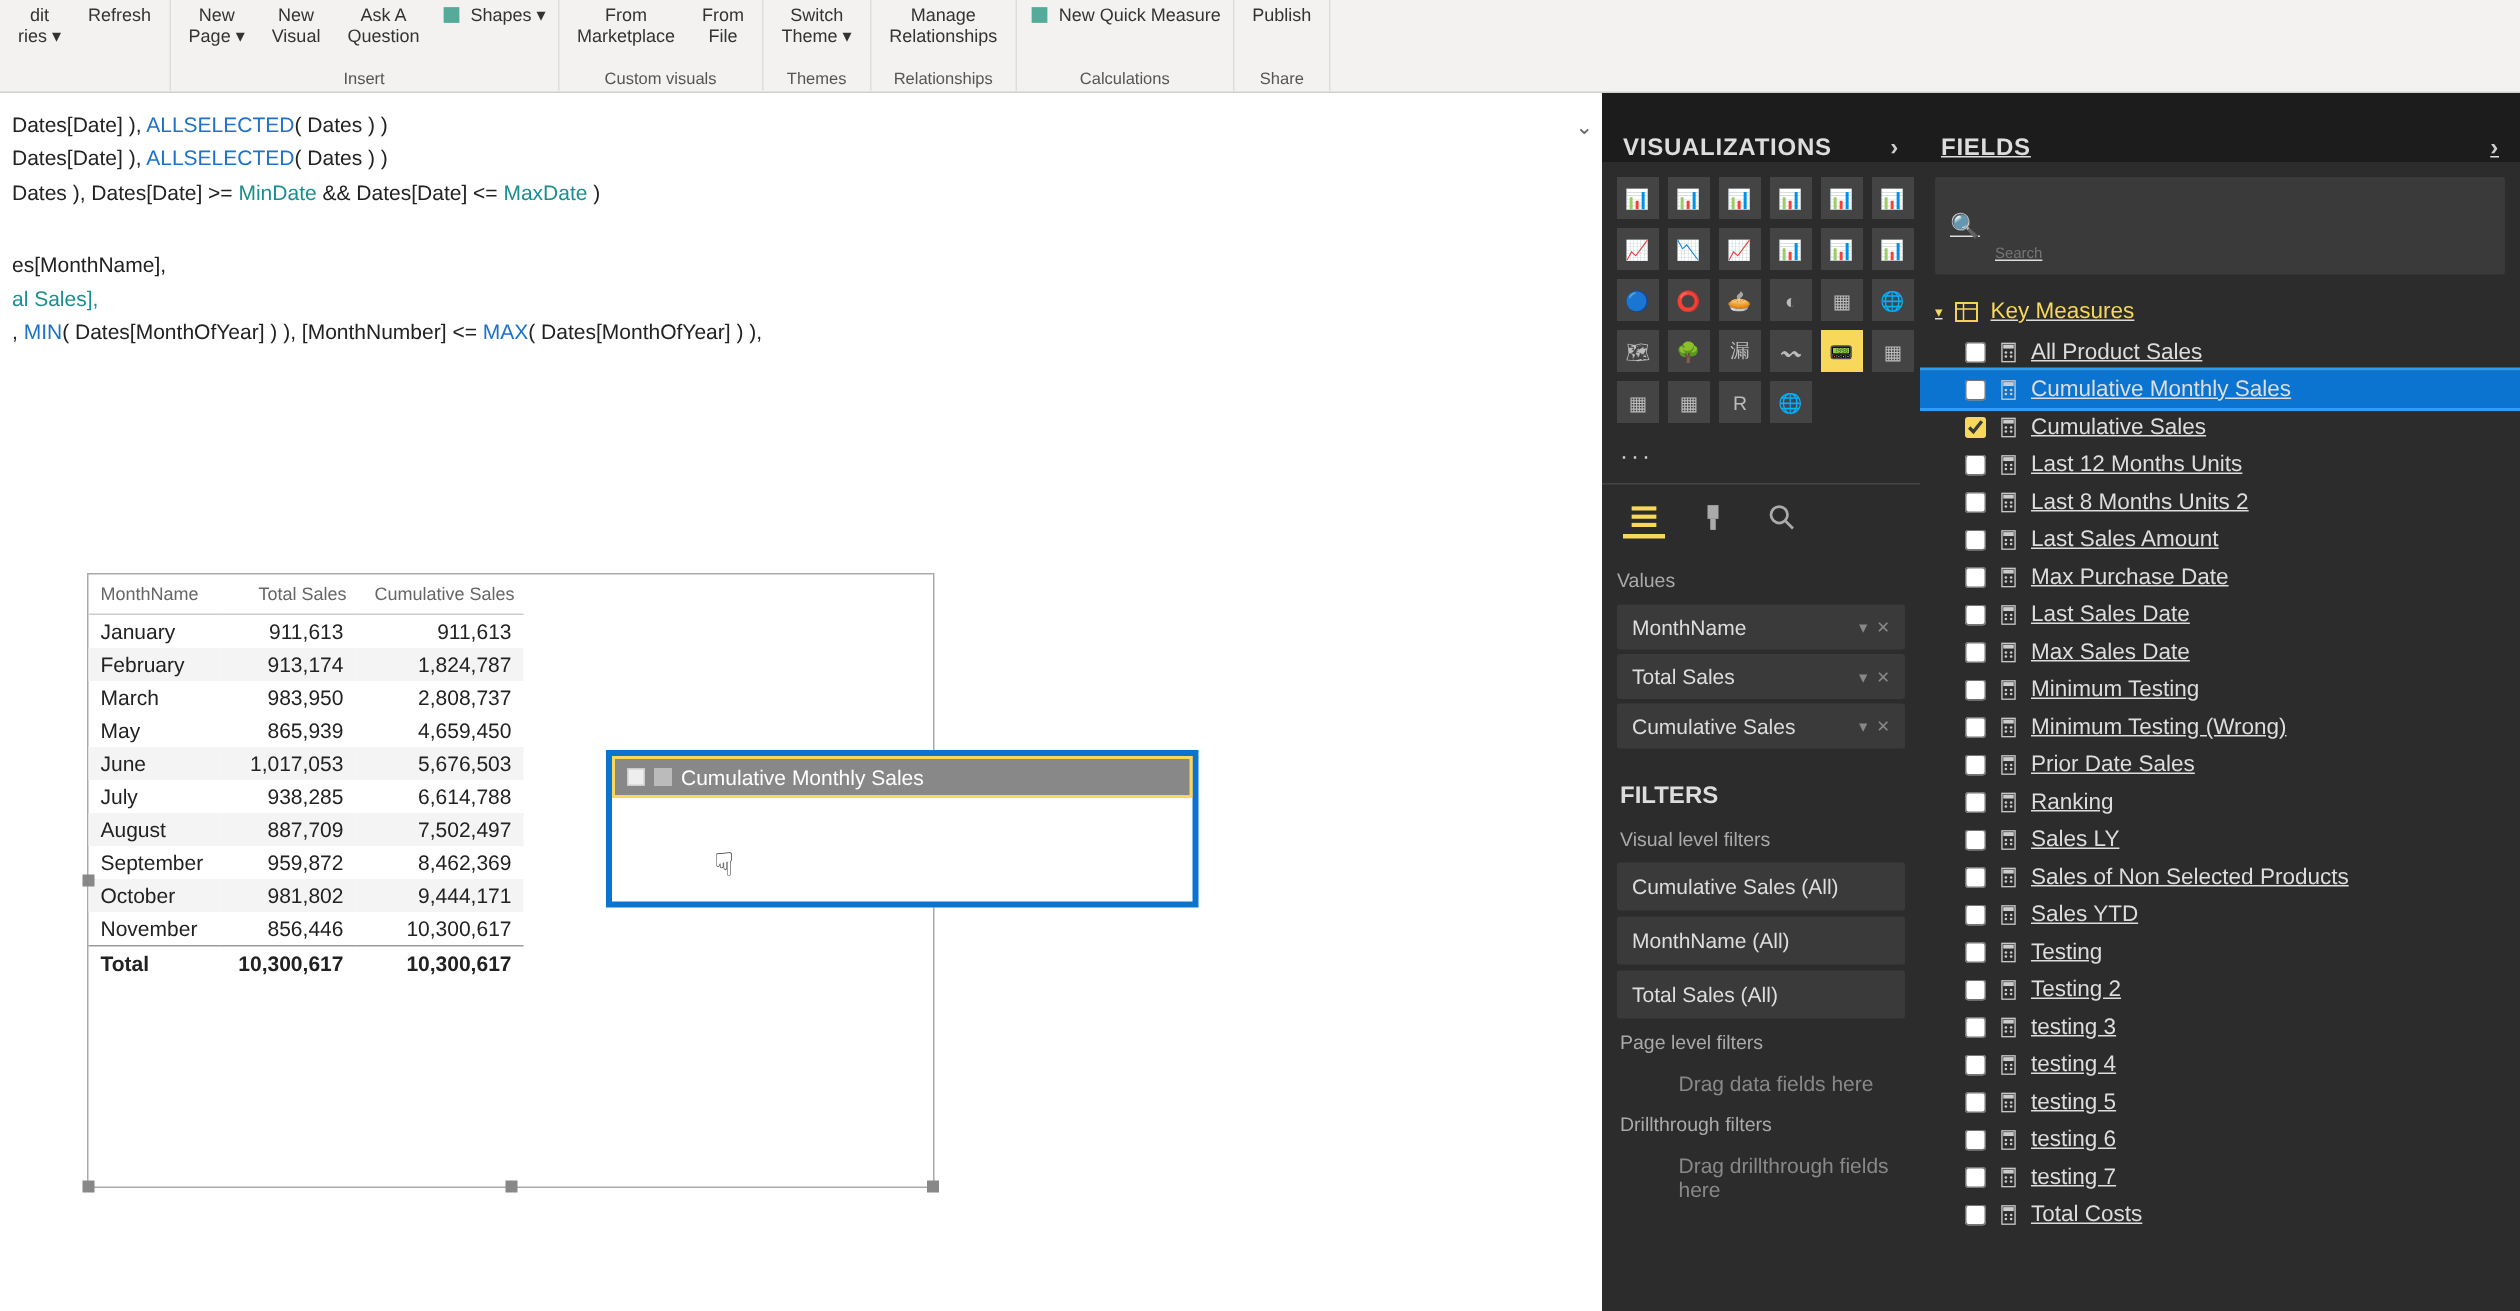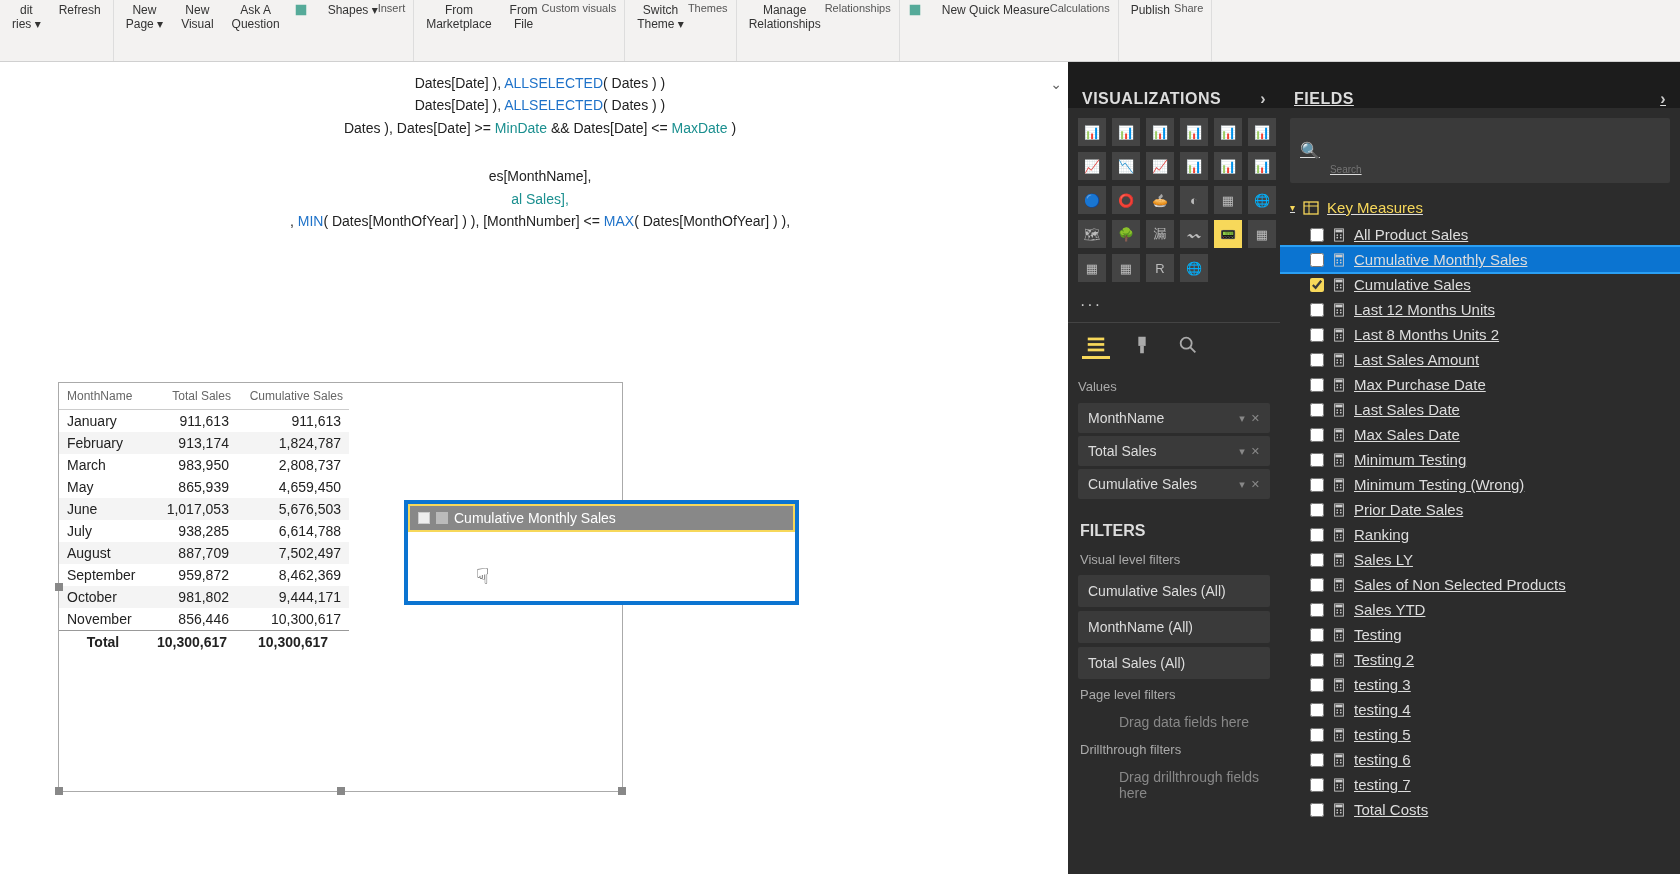--- a/index.html
+++ b/index.html
@@ -1,46 +1,46 @@
 <!DOCTYPE html>
 <html><head>
 <meta charset="utf-8">
 <style>
 * { box-sizing: border-box; margin: 0; padding: 0; font-family: 'Segoe UI', sans-serif; }
 body { width: 1680px; height: 874px; background: #fff; overflow: hidden; }
 
 
 .ribbon { height: 62px; background: #f3f2f1; border-bottom: 1px solid #d0d0d0; display: flex; }
-.ribbon-group { display: flex; flex-direction: row; padding: 0 8px; border-right: 1px solid #ddd; }
+.ribbon-group { display: flex; flex-direction: column; padding: 0 8px; border-right: 1px solid #ddd; }
 .ribbon-items { display: flex; gap: 10px; flex: 1; align-items: flex-start; padding-top: 2px; }
 .ribbon-btn { display: flex; flex-direction: column; align-items: center; font-size: 12px; color: #333; cursor: pointer; padding: 1px 4px; line-height: 1.2; }
-.ribbon-btn-small { display: flex; align-items: center; font-size: 12px; color: #333; gap: 20px; padding: 1px 0; }
+.ribbon-btn-small { display: flex; align-items: center; font-size: 12px; color: #333; gap: 6px; padding: 1px 0; }
 .ribbon-label { font-size: 11px; color: #555; text-align: center; padding: 2px 0; }
 .ribbon-icon-small { width: 14px; height: 14px; }
 
 
 .main { display: flex; height: calc(100% - 62px); }
 .canvas-wrap { flex: 1; position: relative; background: #fff; }
 .collapse-chevron { position: absolute; right: 6px; top: 14px; color: #666; font-size: 14px; }
 
 
-.formula { padding: 10px 8px 6px 20px; font-family: Consolas, monospace; font-size: 14px; color: #222; line-height: 1.6; text-align: center; }
+.formula { padding: 10px 8px 6px 8px; font-family: Consolas, monospace; font-size: 14px; color: #222; line-height: 1.6; }
 .fn-blue { color: #1e72c9; }
 .fn-teal { color: #1b8f8f; }
 .formula .line2 { margin-top: 26px; }
 
 
 .table-visual { position: absolute; left: 58px; top: 320px; width: 565px; height: 410px; border: 1px solid #aaa; background: #fff; }
 .tv-table { width: 290px; border-collapse: collapse; font-size: 14px; }
 .tv-table th { text-align: left; font-weight: 400; font-size: 12px; color: #666; padding: 6px 6px 6px 8px; border-bottom: 1px solid #ccc; }
 .tv-table th.num { text-align: right; }
 .tv-table td { padding: 3px 8px; color: #222; }
 .tv-table td.num { text-align: right; }
 .tv-table tr.alt td { background: #f4f4f4; }
-.tv-table tr.total td { font-weight: 700; border-top: 1px solid #999; text-align: center; }
+.tv-table tr.total td { font-weight: 700; border-top: 1px solid #999; }
 .resize-handle { position: absolute; width: 8px; height: 8px; background: #888; }
 .rh-bl { bottom: -4px; left: -4px; }
 .rh-bm { bottom: -4px; left: calc(50% - 4px); }
 .rh-br { bottom: -4px; right: -4px; }
 .rh-ml { top: calc(50% - 4px); left: -4px; }
 .rh-mr { top: calc(50% - 4px); right: -4px; }
 
 
 .card-visual { position: absolute; left: 404px; top: 438px; width: 395px; height: 105px; border: 4px solid #0b74d1; background: #fff; }
 .card-header { height: 28px; background: #888; display: flex; align-items: center; padding: 0 8px; gap: 6px; border: 2px solid #f7d85a; }

